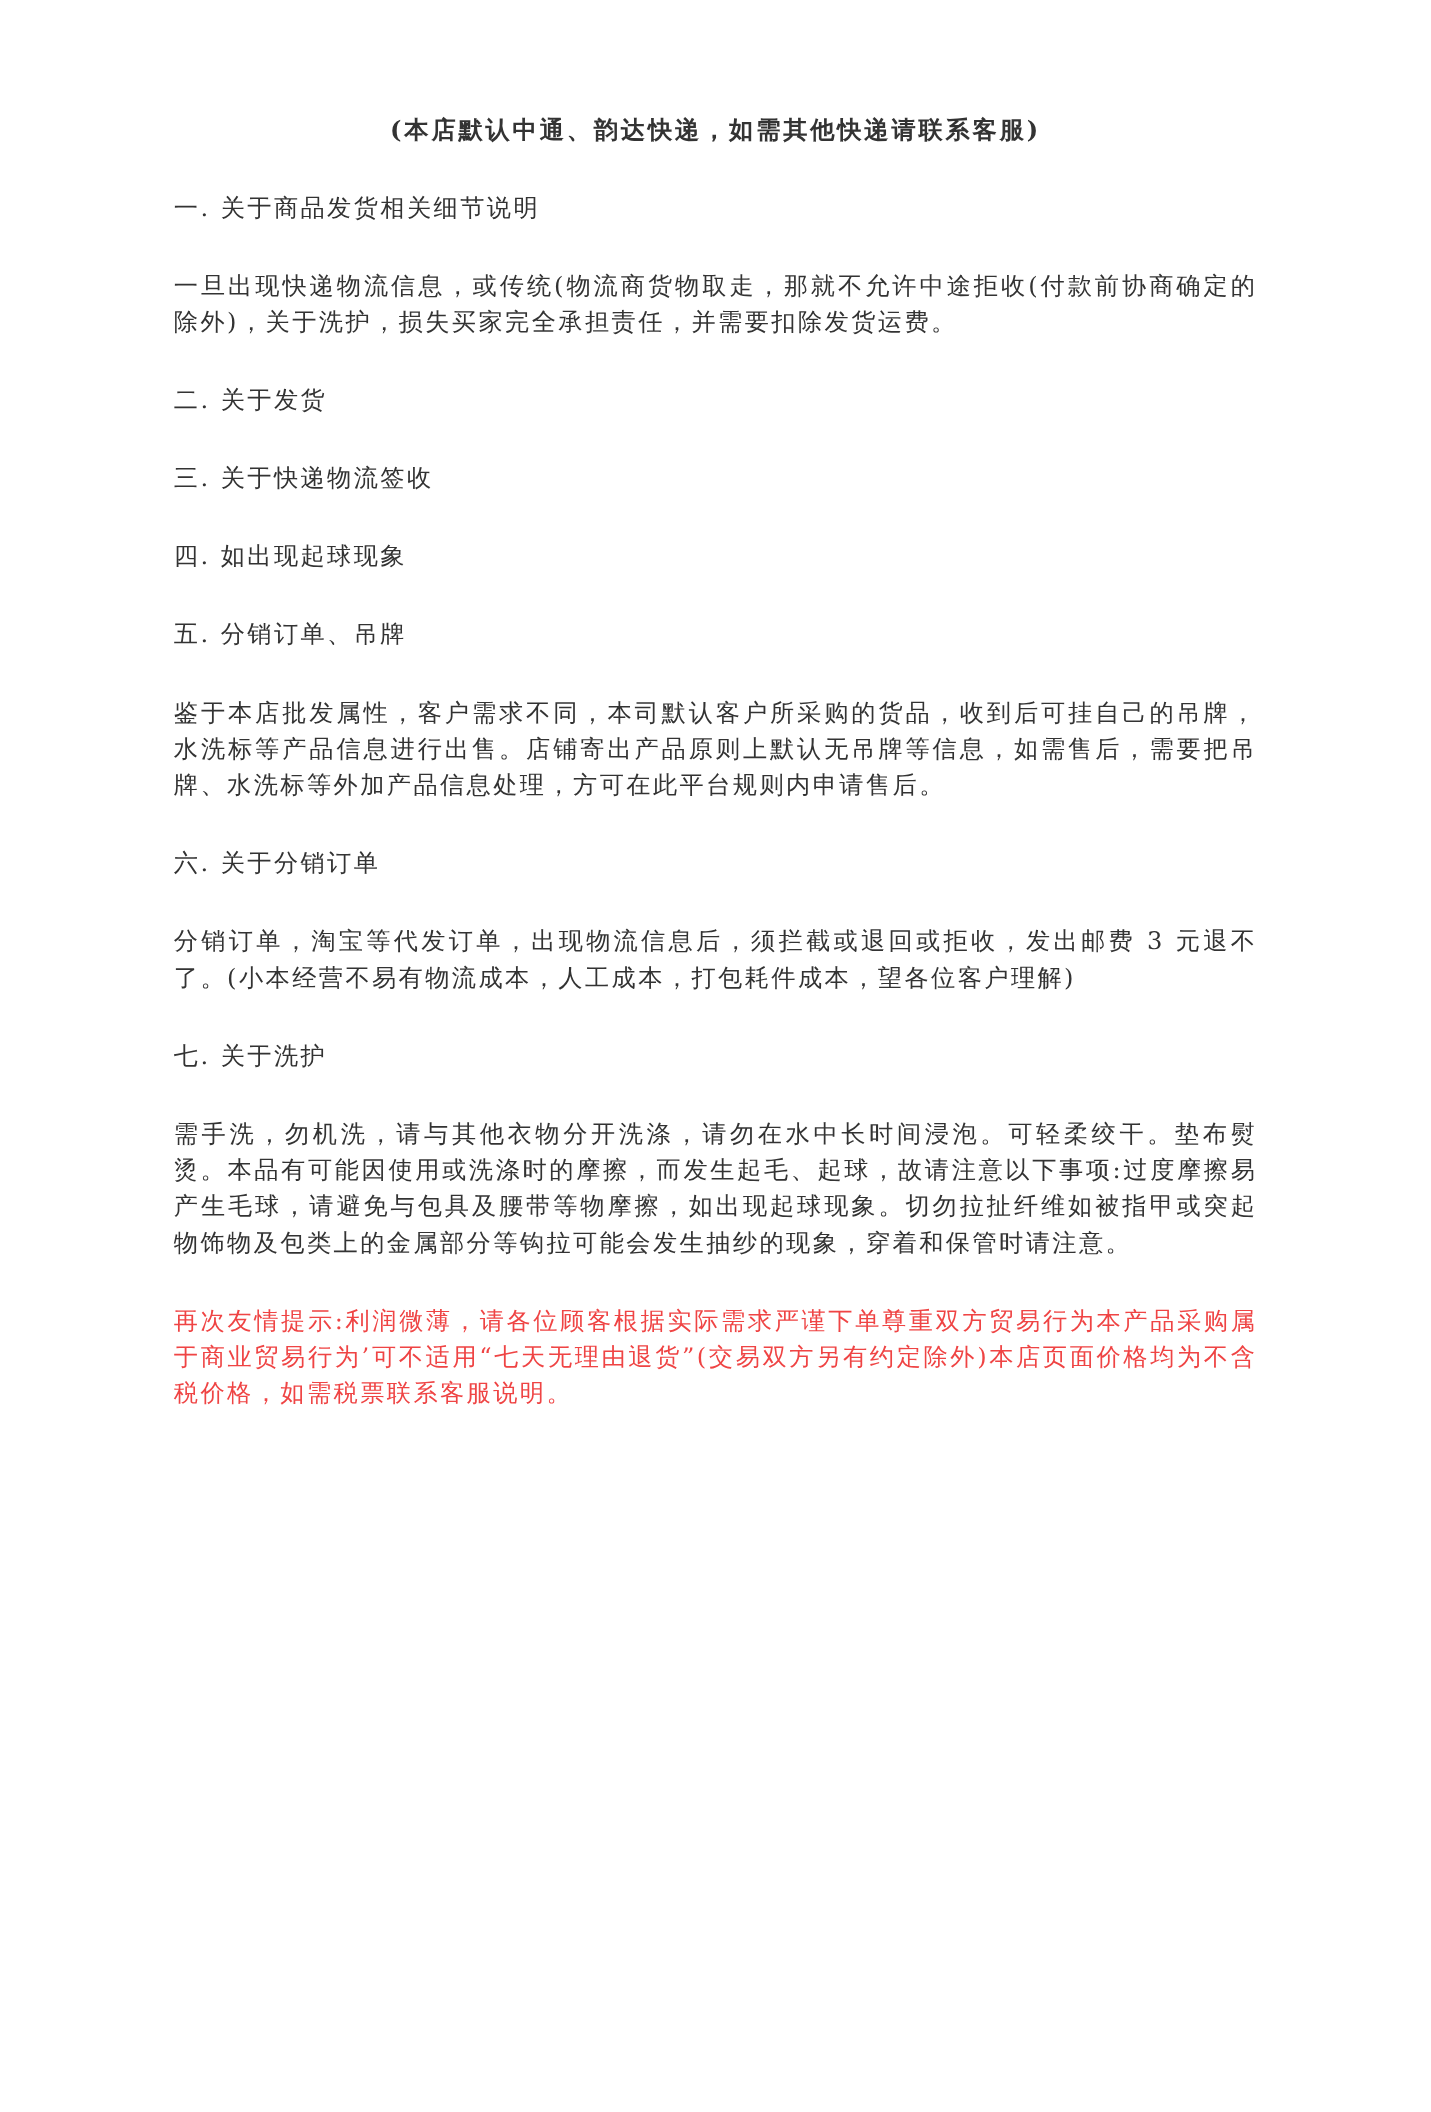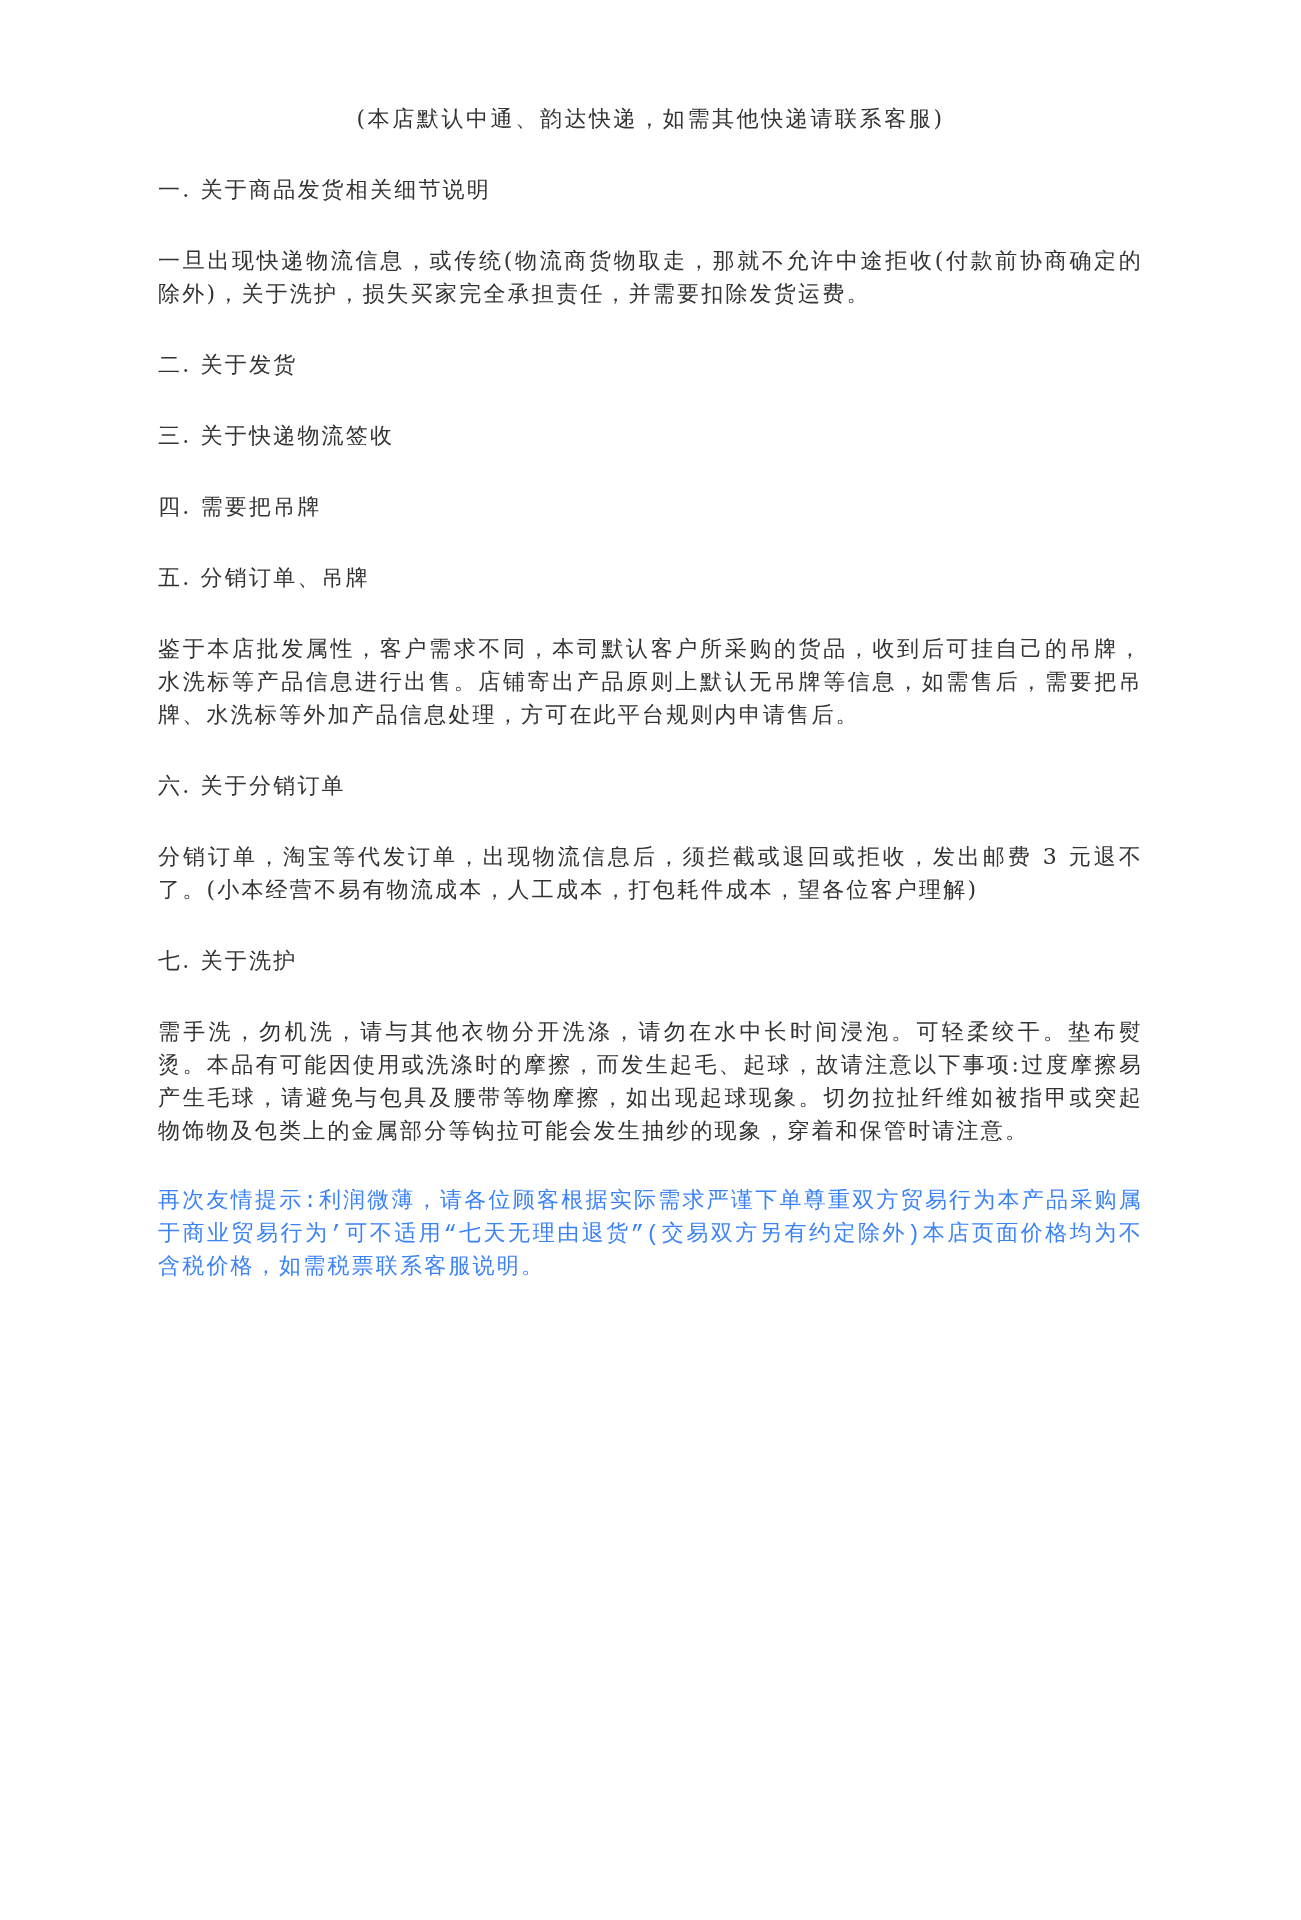--- a/index.html
+++ b/index.html
@@ -24,43 +24,43 @@
     line-height: 33px;
     letter-spacing: 2.2px;
     color: #333333;
     margin-bottom: 38px;
     text-align: justify;
     word-break: break-all;
   }
   .content p.title {
     text-align: center;
     letter-spacing: 2.6px;
+    font-weight: bold;
   }
   .content p.notice {
-    color: #3b82f6;
-    font-family: Liberation Mono, monospace;
+    color: #ef4444;
   }
 </style>
 </head>
 <body>
 
 <div class="page">
   <div class="content">
 
     <p class="title">(本店默认中通、韵达快递，如需其他快递请联系客服)</p>
 
 
     <p class="heading">一. 关于商品发货相关细节说明</p>
     <p class="para">一旦出现快递物流信息，或传统(物流商货物取走，那就不允许中途拒收(付款前协商确定的除外)，关于洗护，损失买家完全承担责任，并需要扣除发货运费。</p>
 
     <p class="heading">二. 关于发货</p>
 
     <p class="heading">三. 关于快递物流签收</p>
 
-    <p class="heading">四. 需要把吊牌</p>
+    <p class="heading">四. 如出现起球现象</p>
 
     <p class="heading">五. 分销订单、吊牌</p>
     <p class="para">鉴于本店批发属性，客户需求不同，本司默认客户所采购的货品，收到后可挂自己的吊牌，水洗标等产品信息进行出售。店铺寄出产品原则上默认无吊牌等信息，如需售后，需要把吊牌、水洗标等外加产品信息处理，方可在此平台规则内申请售后。</p>
 
     <p class="heading">六. 关于分销订单</p>
     <p class="para">分销订单，淘宝等代发订单，出现物流信息后，须拦截或退回或拒收，发出邮费 3 元退不了。(小本经营不易有物流成本，人工成本，打包耗件成本，望各位客户理解)</p>
 
     <p class="heading">七. 关于洗护</p>
     <p class="para">需手洗，勿机洗，请与其他衣物分开洗涤，请勿在水中长时间浸泡。可轻柔绞干。垫布熨烫。本品有可能因使用或洗涤时的摩擦，而发生起毛、起球，故请注意以下事项:过度摩擦易产生毛球，请避免与包具及腰带等物摩擦，如出现起球现象。切勿拉扯纤维如被指甲或突起物饰物及包类上的金属部分等钩拉可能会发生抽纱的现象，穿着和保管时请注意。</p>
 

